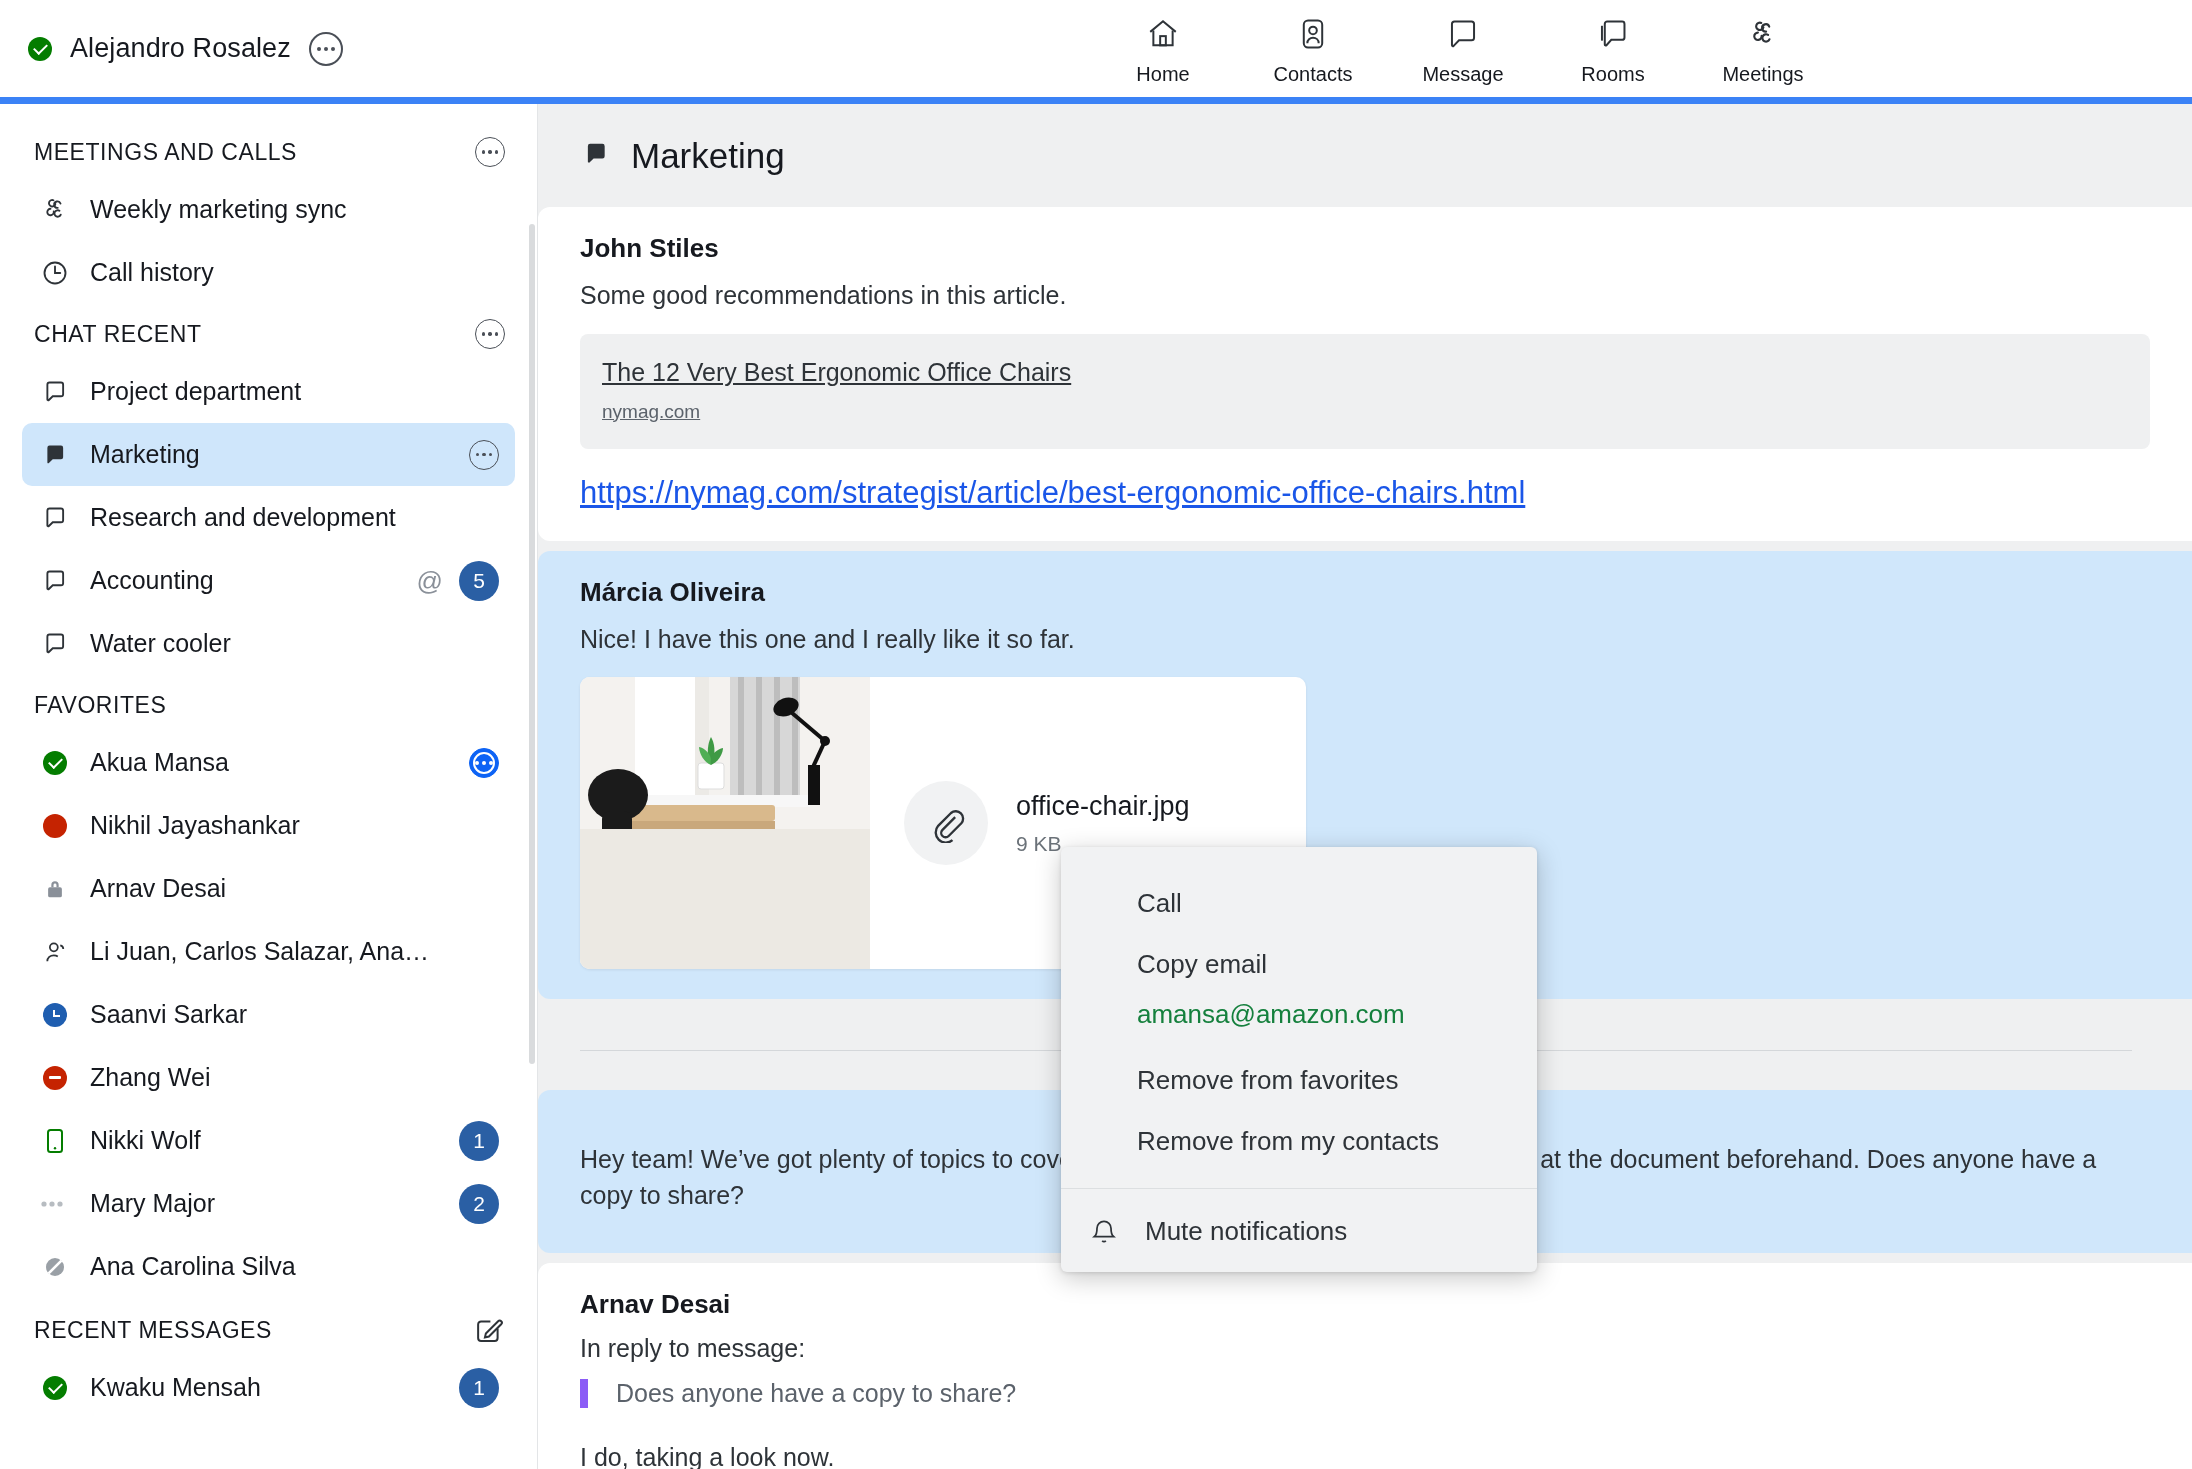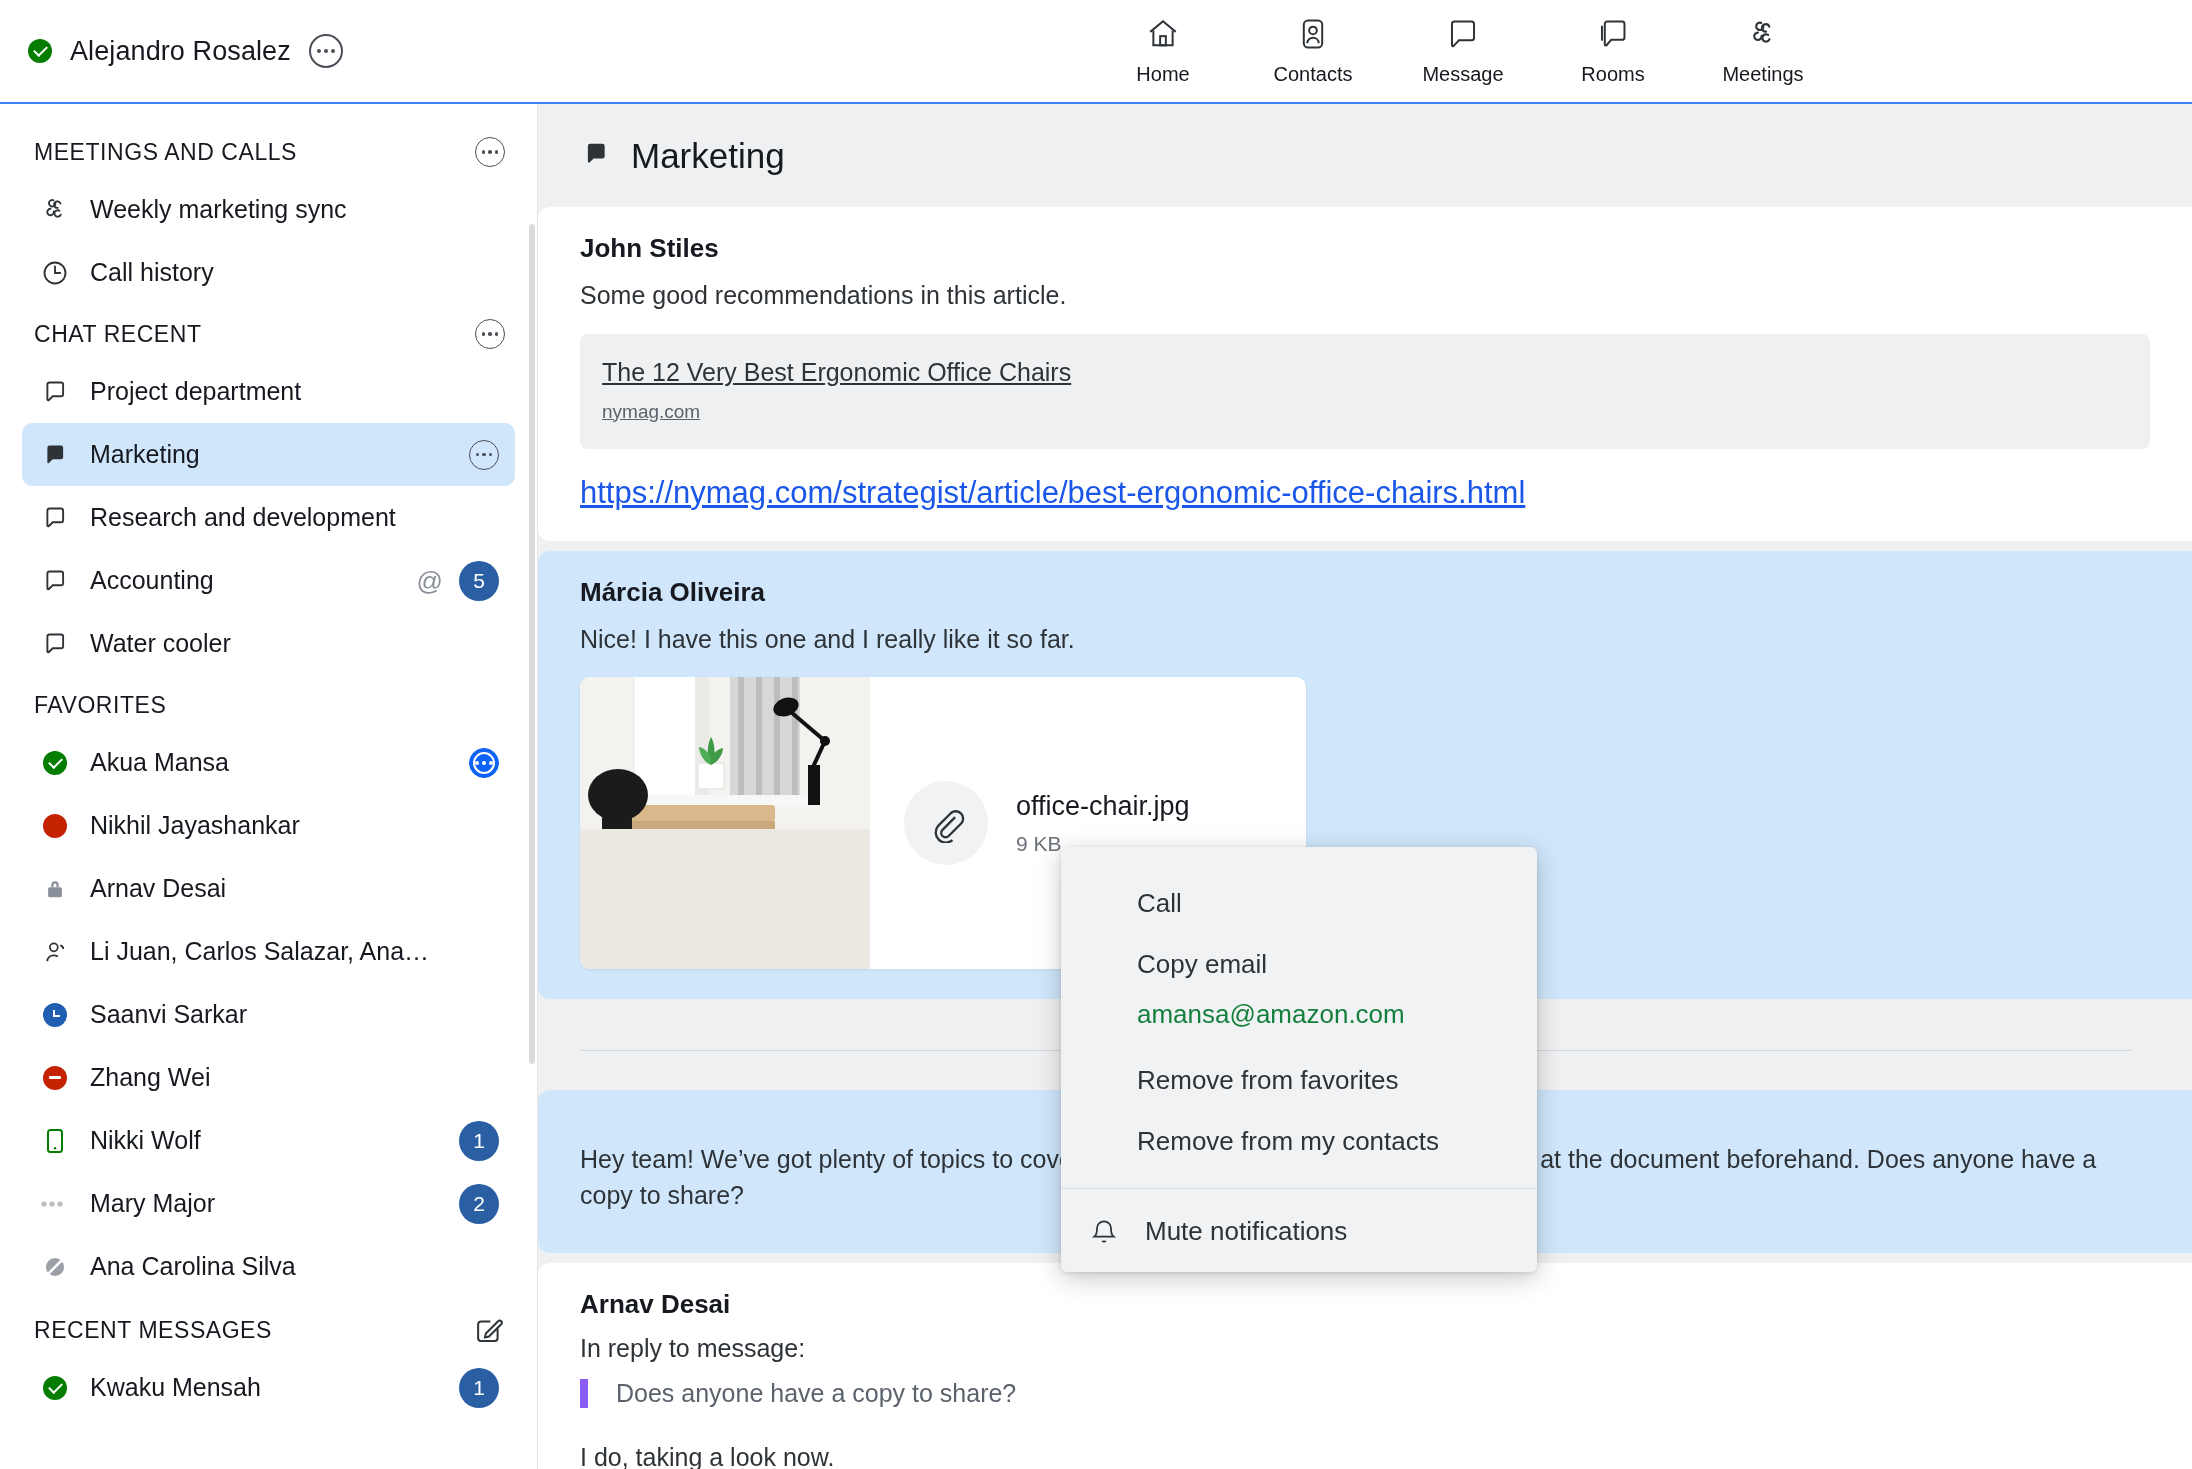--- a/index.html
+++ b/index.html
@@ -9,21 +9,21 @@
     background: #ffffff;
     overflow: hidden;
   }
   body { display: flex; flex-direction: column; }
 
   
   .topbar {
     height: 104px;
     flex: 0 0 104px;
     background: #ffffff;
-    border-bottom: 2px solid #3b82f6;
+    border-bottom: 7px solid #3b82f6;
     display: flex;
     align-items: center;
     position: relative;
   }
   .user-block {
     display: flex; align-items: center; gap: 18px;
     padding-left: 28px;
   }
   .presence {
     width: 24px; height: 24px; border-radius: 50%;

